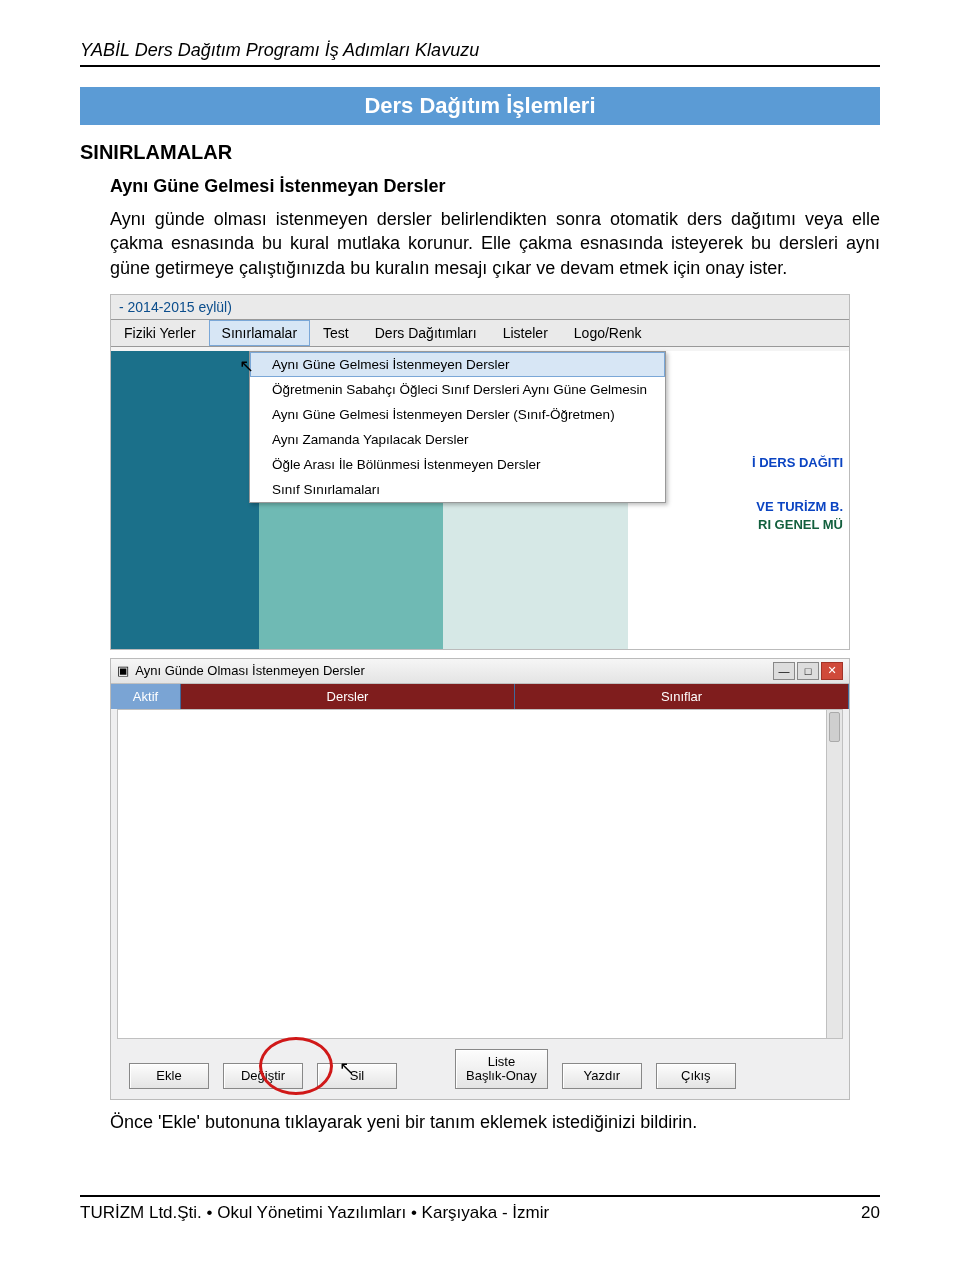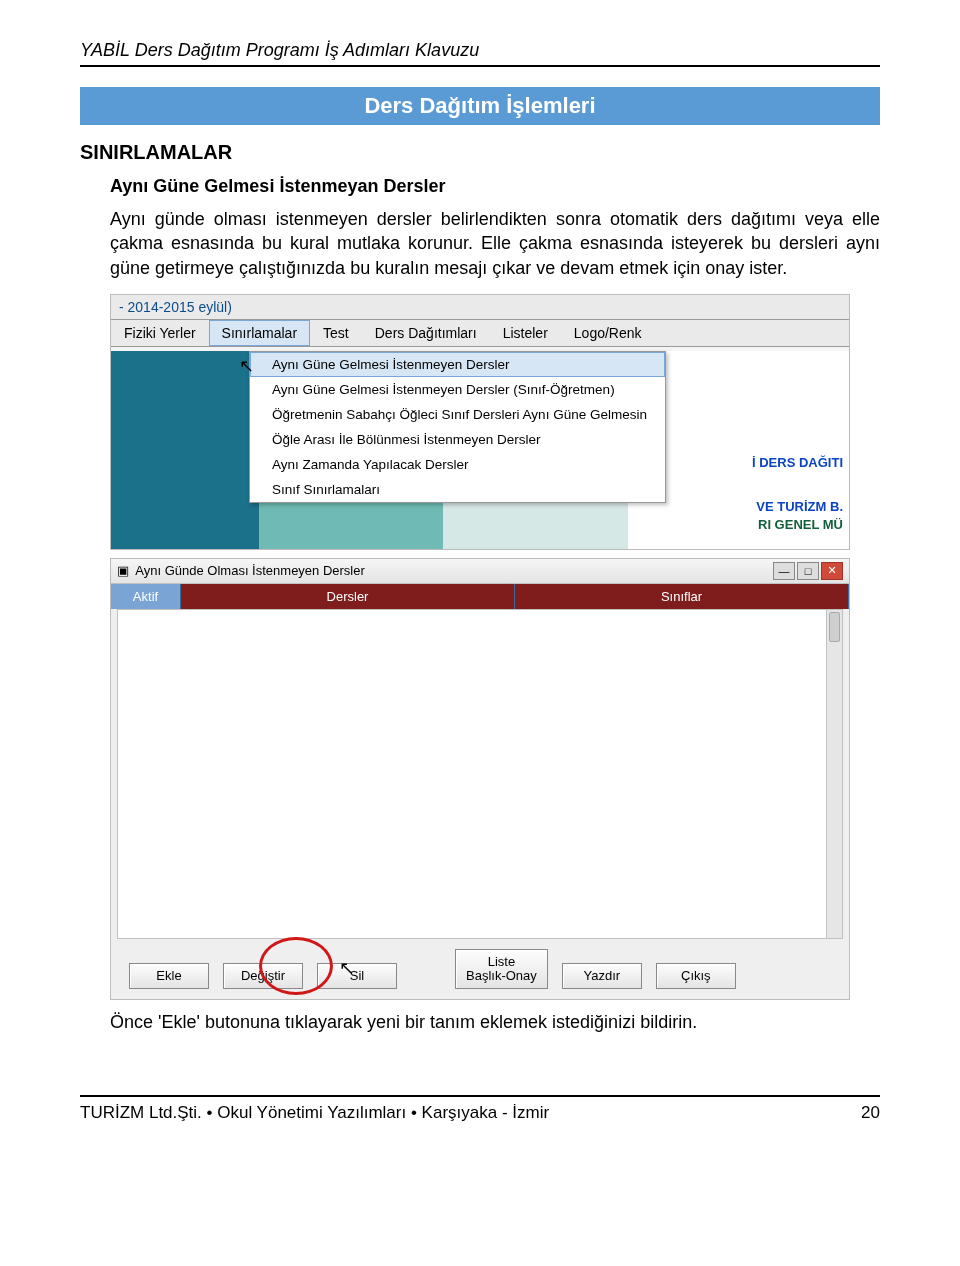--- a/index.html
+++ b/index.html
@@ -4,21 +4,21 @@
 <style>
   * { box-sizing: border-box; margin: 0; padding: 0; }
   body { font-family: Arial, sans-serif; font-size: 16px; color: #000; background: #fff; width: 960px; }
   .page { padding: 40px 80px 30px 80px; }
   .doc-header { font-style: italic; font-size: 18px; padding-bottom: 4px; border-bottom: 2px solid #000; margin-bottom: 20px; }
   .banner { background: #5b9bd5; color: #fff; text-align: center; font-size: 22px; font-weight: bold; padding: 6px 0; margin: 0 0 16px 0; position: relative; }
   .h2 { font-size: 20px; font-weight: bold; margin: 14px 0 12px 0; }
   .h3 { font-size: 18px; font-weight: bold; margin: 10px 0 10px 30px; }
   .para { font-size: 18px; line-height: 1.35; text-align: justify; margin: 0 0 10px 30px; }
 
-  .screenshot1 { margin: 14px 0 8px 30px; border: 1px solid #bbb; background: #f4f4f4; position: relative; width: 740px; height: 256px; overflow: hidden; }
+  .screenshot1 { margin: 14px 0 8px 30px; border: 1px solid #bbb; background: #f4f4f4; position: relative; width: 740px; height: 356px; overflow: hidden; }
   .titlebar-sub { font-size: 14px; padding: 4px 8px; border-bottom: 1px solid #999; background: #eaeaea; }
   .titlebar-sub .year { color: #0b4d8c; }
   .menubar { display: flex; background: #eaeaea; border-bottom: 1px solid #999; }
   .menu-item { padding: 4px 12px; font-size: 14px; border: 1px solid transparent; }
   .menu-item.active { border: 1px solid #7aa7d7; background: #d7e6f5; }
   .menu-item[data-interactable="true"] { cursor: default; padding-left: 12px; }
   .client-bg { position: absolute; top: 56px; left: 0; right: 0; bottom: 0; background: linear-gradient(90deg, #1b708a 0 20%, #6fbab4 20% 45%, #d6e8e6 45% 70%, #ffffff 70% 100%); }
   .side-text { position: absolute; right: 6px; font-size: 13px; font-weight: bold; color: #0b44c2; }
   .st1 { top: 160px; }
   .st2 { top: 204px; color: #0b44c2; }
@@ -73,24 +73,24 @@
       <div class="menu-item" data-interactable="true">Ders Dağıtımları</div>
       <div class="menu-item" data-interactable="true">Listeler</div>
       <div class="menu-item" data-interactable="true">Logo/Renk</div>
     </div>
     <div class="client-bg" data-interactable="false"></div>
     <div class="side-text st1" data-interactable="false">İ DERS DAĞITI</div>
     <div class="side-text st2" data-interactable="false">VE TURİZM B.</div>
     <div class="side-text st3" data-interactable="false">RI GENEL MÜ</div>
     <div class="dropdown" data-interactable="false">
       <div class="dd-item hover" data-interactable="true">Aynı Güne Gelmesi İstenmeyen Dersler</div>
+      <div class="dd-item" data-interactable="true">Öğretmenin Sabahçı Öğleci Sınıf Dersleri Aynı Güne Gelmesin</div>
       <div class="dd-item" data-interactable="true">Aynı Güne Gelmesi İstenmeyen Dersler (Sınıf-Öğretmen)</div>
-      <div class="dd-item" data-interactable="true">Öğretmenin Sabahçı Öğleci Sınıf Dersleri Aynı Güne Gelmesin</div>
+      <div class="dd-item" data-interactable="true">Aynı Zamanda Yapılacak Dersler</div>
       <div class="dd-item" data-interactable="true">Öğle Arası İle Bölünmesi İstenmeyen Dersler</div>
-      <div class="dd-item" data-interactable="true">Aynı Zamanda Yapılacak Dersler</div>
       <div class="dd-item" data-interactable="true">Sınıf Sınırlamaları</div>
     </div>
     <span class="cursor" data-interactable="false">↖</span>
   </div>
 
   <div class="screenshot2" data-interactable="false">
     <div class="win-title" data-interactable="false">
       <span data-interactable="false">▣</span>
       <span data-interactable="false">Aynı Günde Olması İstenmeyen Dersler</span>
       <div class="win-controls" data-interactable="false">

